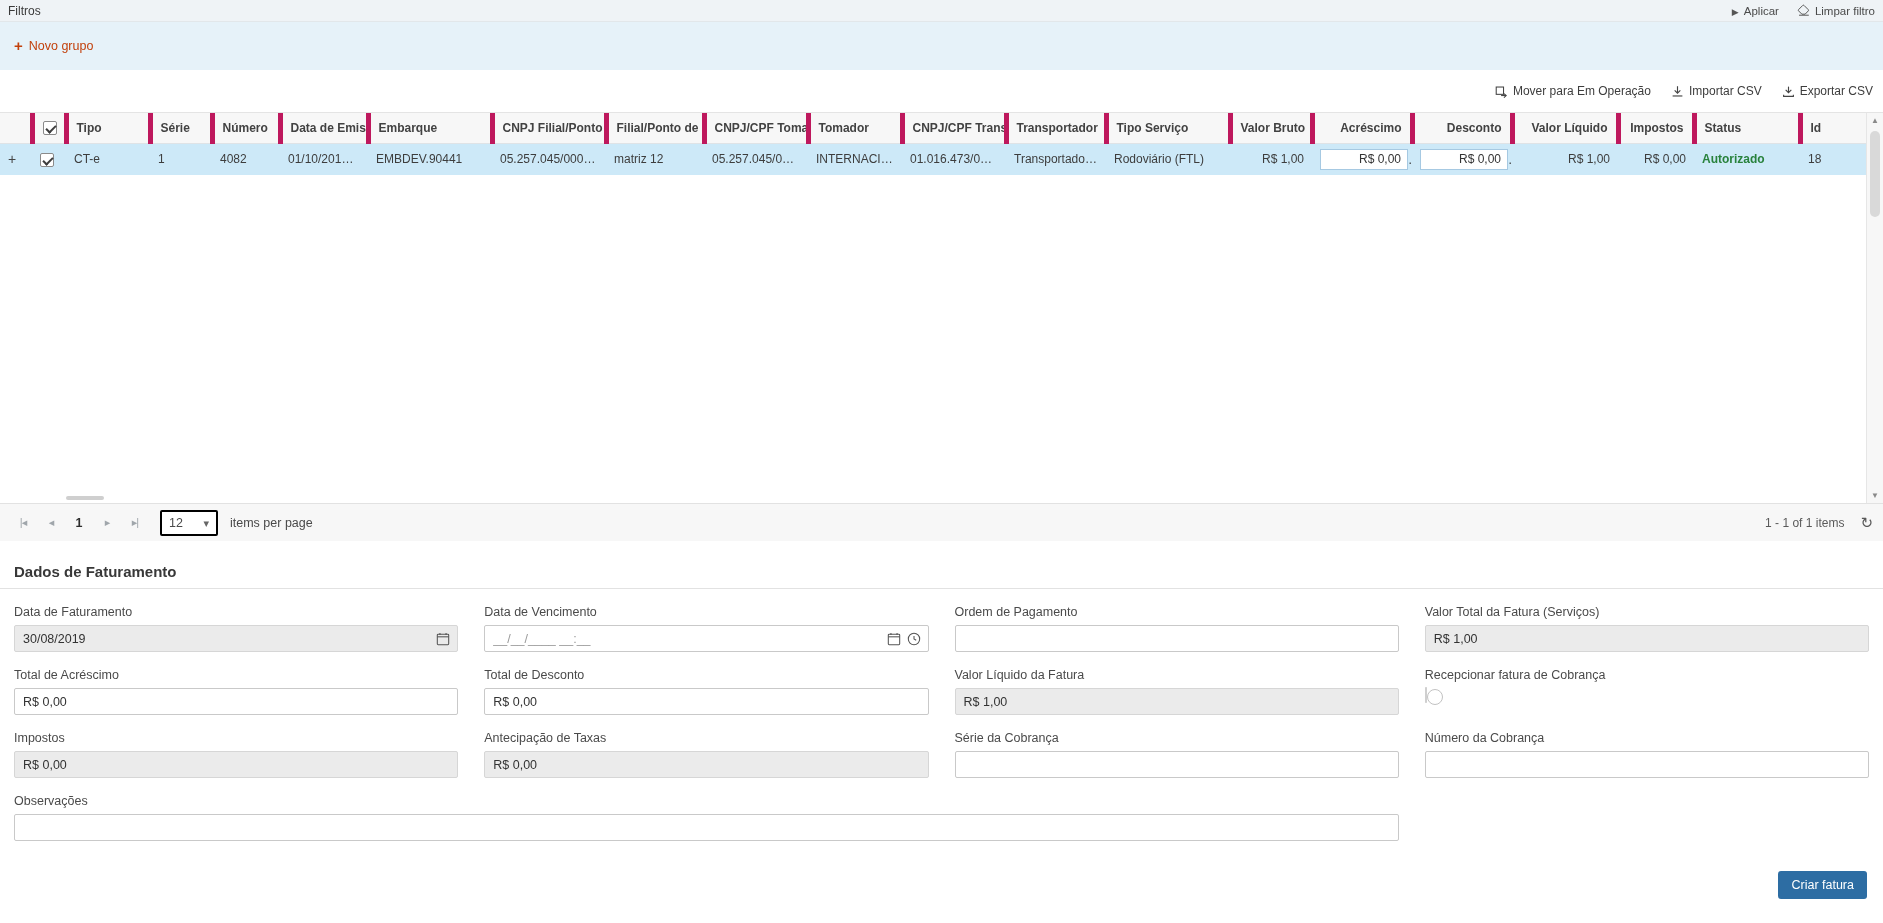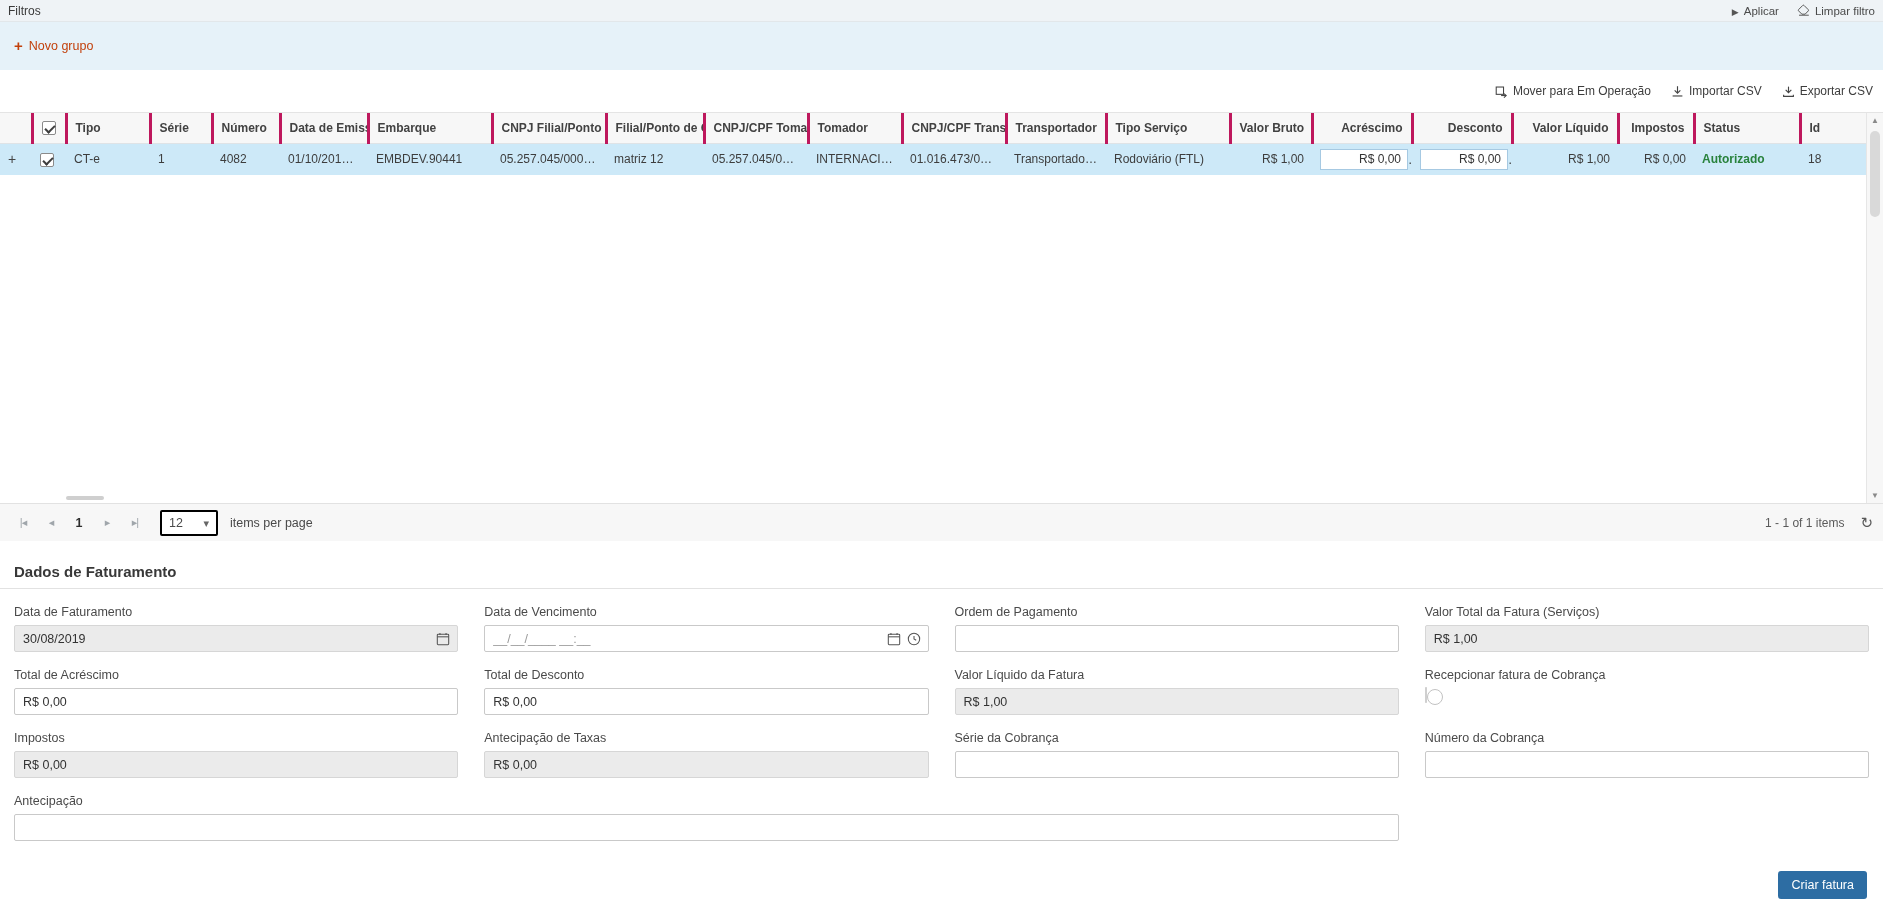--- a/index.html
+++ b/index.html
@@ -25,21 +25,21 @@
 
   
   .grid-toolbar{height:42px;display:flex;align-items:center;justify-content:flex-end;gap:20px;
     padding:0 10px;font-size:12px;color:#3d3d3d;}
   .toolbar-item{display:flex;align-items:center;gap:5px;cursor:pointer;}
 
   
   .grid-area{position:relative;height:391px;border-top:1px solid #e4e4e4;background:#fff;}
   table.grid{border-collapse:collapse;table-layout:fixed;width:1866px;}
   th{background:#f7f7f7;height:30px;font-size:12px;font-weight:700;color:#424242;text-align:left;
-     padding:0 8px;border-bottom:1px solid #dfe3e6;border-left:3px solid #be185d;
+     padding:0 8px;border-bottom:1px solid #dfe3e6;border-left:5px solid #be185d;
      white-space:nowrap;overflow:hidden;}
   th:first-child{border-left:none;}
   td{height:32px;font-size:12px;padding:0 8px;white-space:nowrap;overflow:hidden;text-overflow:ellipsis;}
   tr.selected td{background:#cde9f8;}
   .num{text-align:right;}
   .status-ok{color:#28823c;font-weight:700;}
   .cell-input{width:88px;height:21px;border:1px solid #a6c9e2;background:#fff;font-size:12px;
      text-align:right;padding:0 6px;font-family:inherit;color:#333;}
   .expand-icon::before{content:"+";font-size:14px;color:#444;}
   .cb{width:14px;height:14px;border:1px solid #8a8a8a;background:#fff;border-radius:2px;
@@ -361,20 +361,20 @@
     <label>Série da Cobrança</label>
     <input class="tb" value="" style="">
   </div>
 
   <div class="field">
     <label>Número da Cobrança</label>
     <input class="tb" value="" style="">
   </div>
 
   <div class="field span3">
-    <label>Antecipação</label>
+    <label>Observações</label>
     <input class="tb" value="" style="">
   </div>
 </div>
 
 <div class="create-row">
   <button class="create-btn">Criar fatura</button>
 </div>
 
 </body></html>

